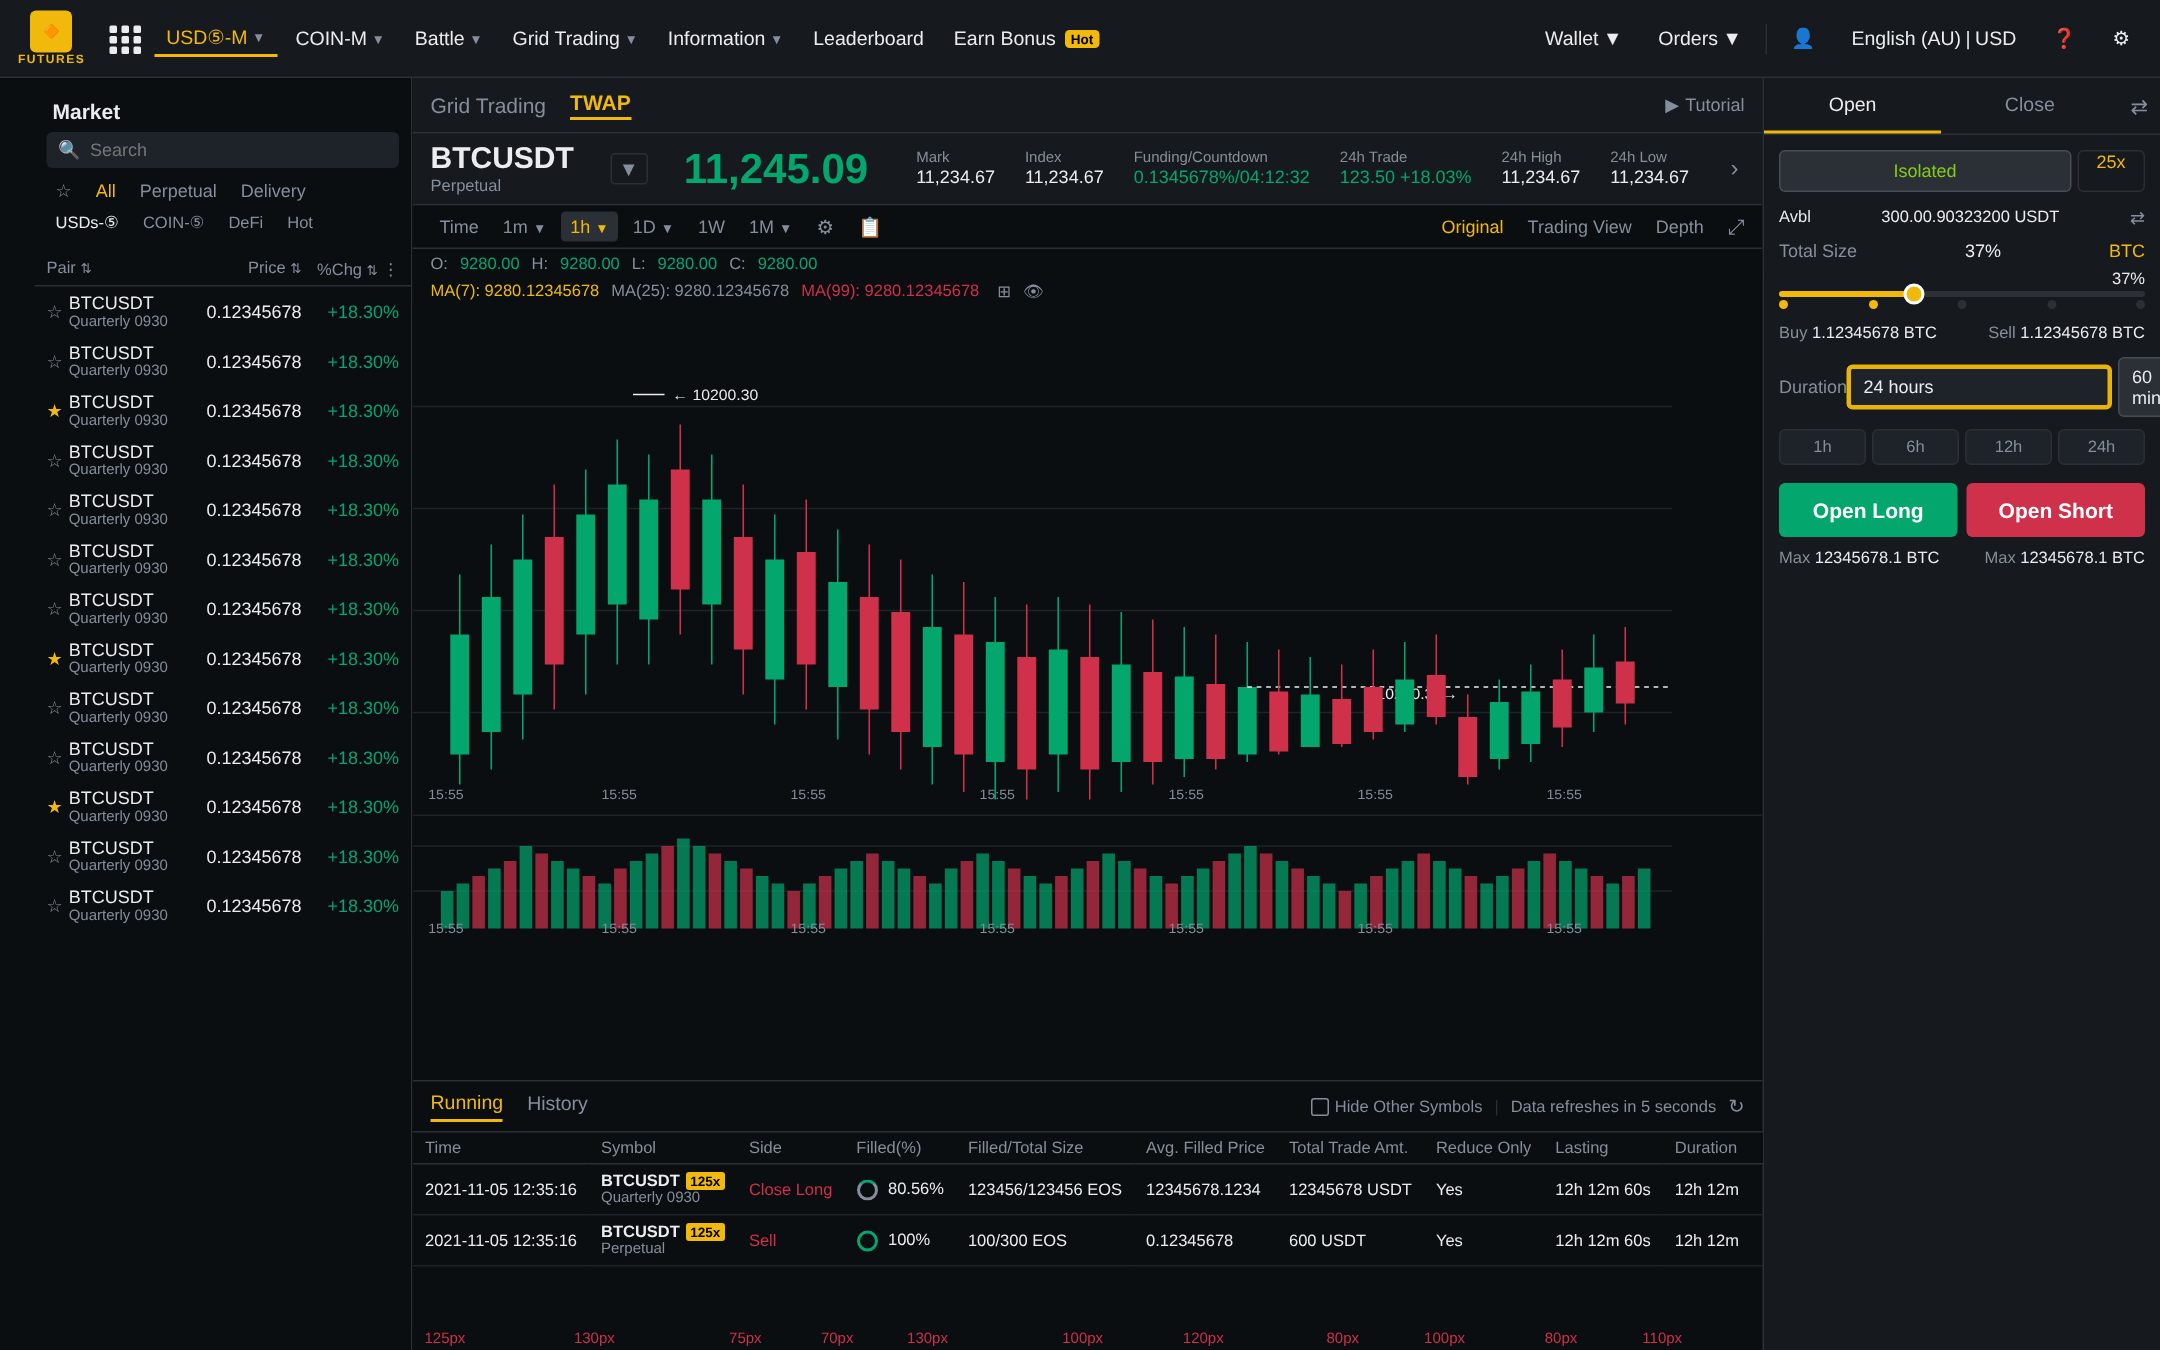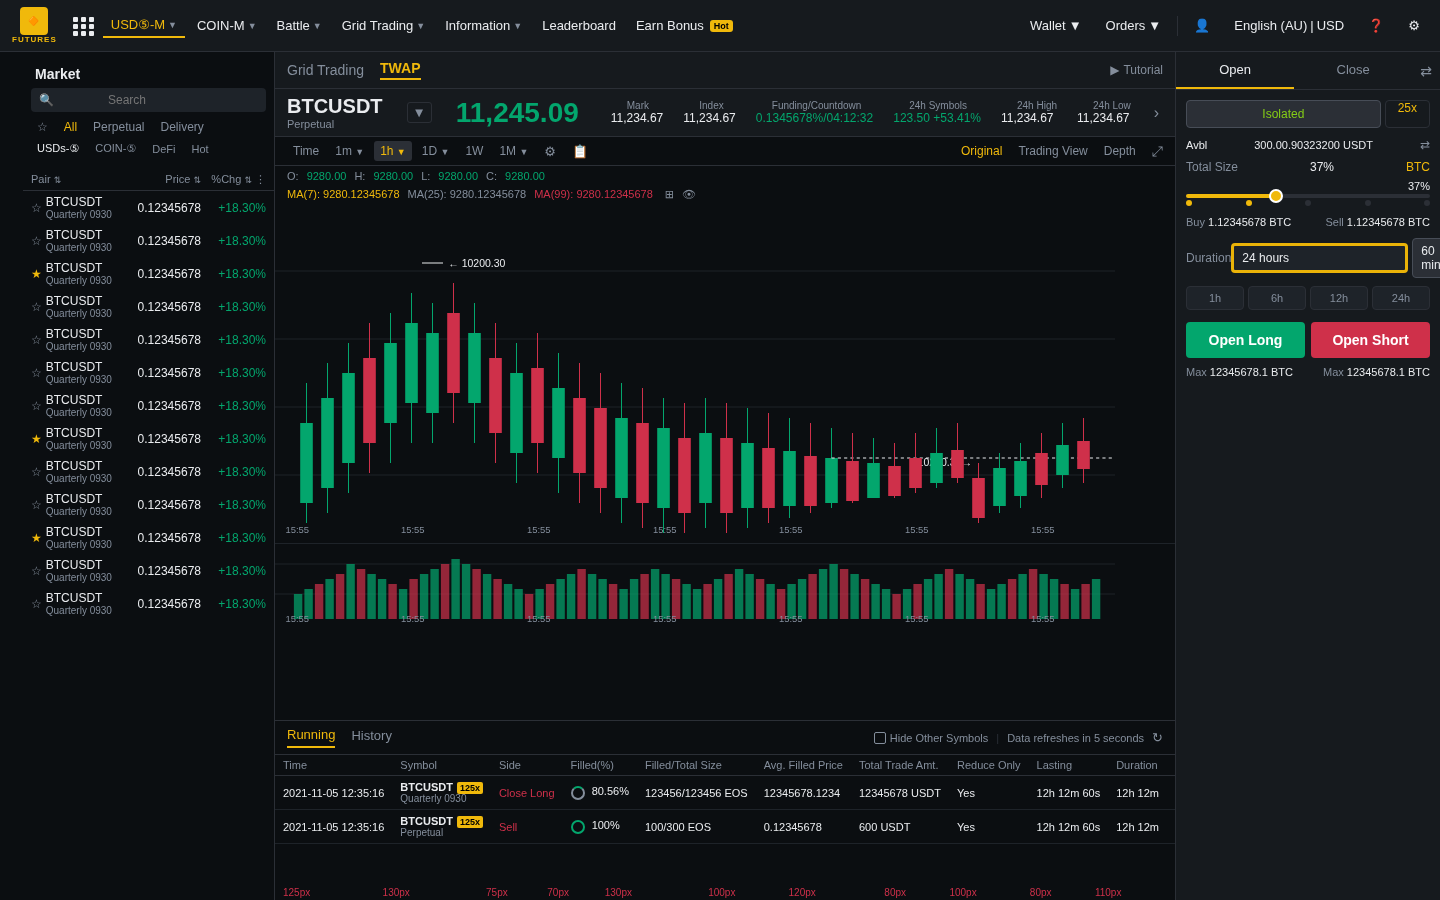--- a/index.html
+++ b/index.html
@@ -22,21 +22,21 @@
     .divider-v { width: 1px; height: 20px; background: #2b2f36; }
 
     
     .main { display: flex; height: calc(900px - 52px); }
 
     
     .sidebar { width: 275px; background: #0b0e11; border-right: 1px solid #2b2f36; display: flex; flex-direction: column; padding-left: 23px; }
     .sidebar-header { padding: 8px; }
     .sidebar-title { font-size: 14px; font-weight: bold; color: #eaecef; padding: 6px 4px; }
     .search-box { display: flex; align-items: center; background: #1e2329; border-radius: 4px; padding: 5px 8px; gap: 6px; margin-bottom: 6px; }
-    .search-box input { background: transparent; border: none; outline: none; color: #eaecef; font-size: 12px; width: 100%; margin-left: 48px; }
+    .search-box input { background: transparent; border: none; outline: none; color: #eaecef; font-size: 12px; width: 100%; }
     .search-icon { color: #848e9c; font-size: 12px; }
     .filter-tabs { display: flex; gap: 4px; margin-bottom: 4px; }
     .filter-tab { background: transparent; border: none; color: #848e9c; cursor: pointer; padding: 2px 6px; font-size: 12px; border-radius: 3px; }
     .filter-tab.active { color: #f0b90b; }
     .tag-tabs { display: flex; gap: 4px; margin-bottom: 4px; }
     .tag-tab { background: transparent; border: none; color: #848e9c; cursor: pointer; padding: 2px 6px; font-size: 11px; }
     .tag-tab.active { color: #eaecef; }
     .pair-header { display: flex; padding: 4px 8px; color: #848e9c; font-size: 11px; border-bottom: 1px solid #2b2f36; }
     .pair-header .col-pair { flex: 1; }
     .pair-header .col-price { width: 80px; text-align: right; cursor: pointer; }
@@ -66,21 +66,21 @@
     .chart-spacer { flex: 1; }
     .tutorial-btn { background: transparent; border: none; color: #848e9c; cursor: pointer; font-size: 12px; display: flex; align-items: center; gap: 4px; }
 
     
     .ticker-row { display: flex; align-items: center; padding: 6px 12px; gap: 16px; overflow: hidden; }
     .ticker-symbol { font-size: 20px; font-weight: bold; color: #eaecef; }
     .ticker-type { font-size: 11px; color: #848e9c; }
     .ticker-price { font-size: 28px; font-weight: bold; color: #03a66d; }
     .ticker-stats { display: flex; gap: 20px; flex: 1; }
     .stat-item { display: flex; flex-direction: column; }
-    .stat-label { font-size: 10px; color: #848e9c; margin-left: 16px; }
+    .stat-label { font-size: 10px; color: #848e9c; }
     .stat-value { font-size: 12px; color: #eaecef; }
     .stat-value.pos { color: #03a66d; }
     .nav-arrow { background: transparent; border: none; color: #848e9c; cursor: pointer; font-size: 16px; padding: 0 4px; }
 
     
     .time-controls { display: flex; align-items: center; padding: 4px 12px; gap: 4px; border-bottom: 1px solid #2b2f36; background: #0b0e11; }
     .time-btn { background: transparent; border: none; color: #848e9c; cursor: pointer; padding: 3px 6px; font-size: 12px; border-radius: 3px; }
     .time-btn.active { color: #f0b90b; background: #2b2f36; }
     .view-tabs { margin-left: auto; display: flex; gap: 8px; }
     .view-tab { background: transparent; border: none; color: #848e9c; cursor: pointer; font-size: 12px; padding: 2px 4px; }
@@ -418,22 +418,22 @@
           </div>
           <div class="stat-item">
             <span class="stat-label">Index</span>
             <span class="stat-value">11,234.67</span>
           </div>
           <div class="stat-item">
             <span class="stat-label">Funding/Countdown</span>
             <span class="stat-value pos">0.1345678%/04:12:32</span>
           </div>
           <div class="stat-item">
-            <span class="stat-label">24h Symbols</span>
-            <span class="stat-value pos">123.50 +53.41%</span>
+            <span class="stat-label">24h Trade</span>
+            <span class="stat-value pos">123.50 +18.03%</span>
           </div>
           <div class="stat-item">
             <span class="stat-label">24h High</span>
             <span class="stat-value">11,234.67</span>
           </div>
           <div class="stat-item">
             <span class="stat-label">24h Low</span>
             <span class="stat-value">11,234.67</span>
           </div>
         </div>

